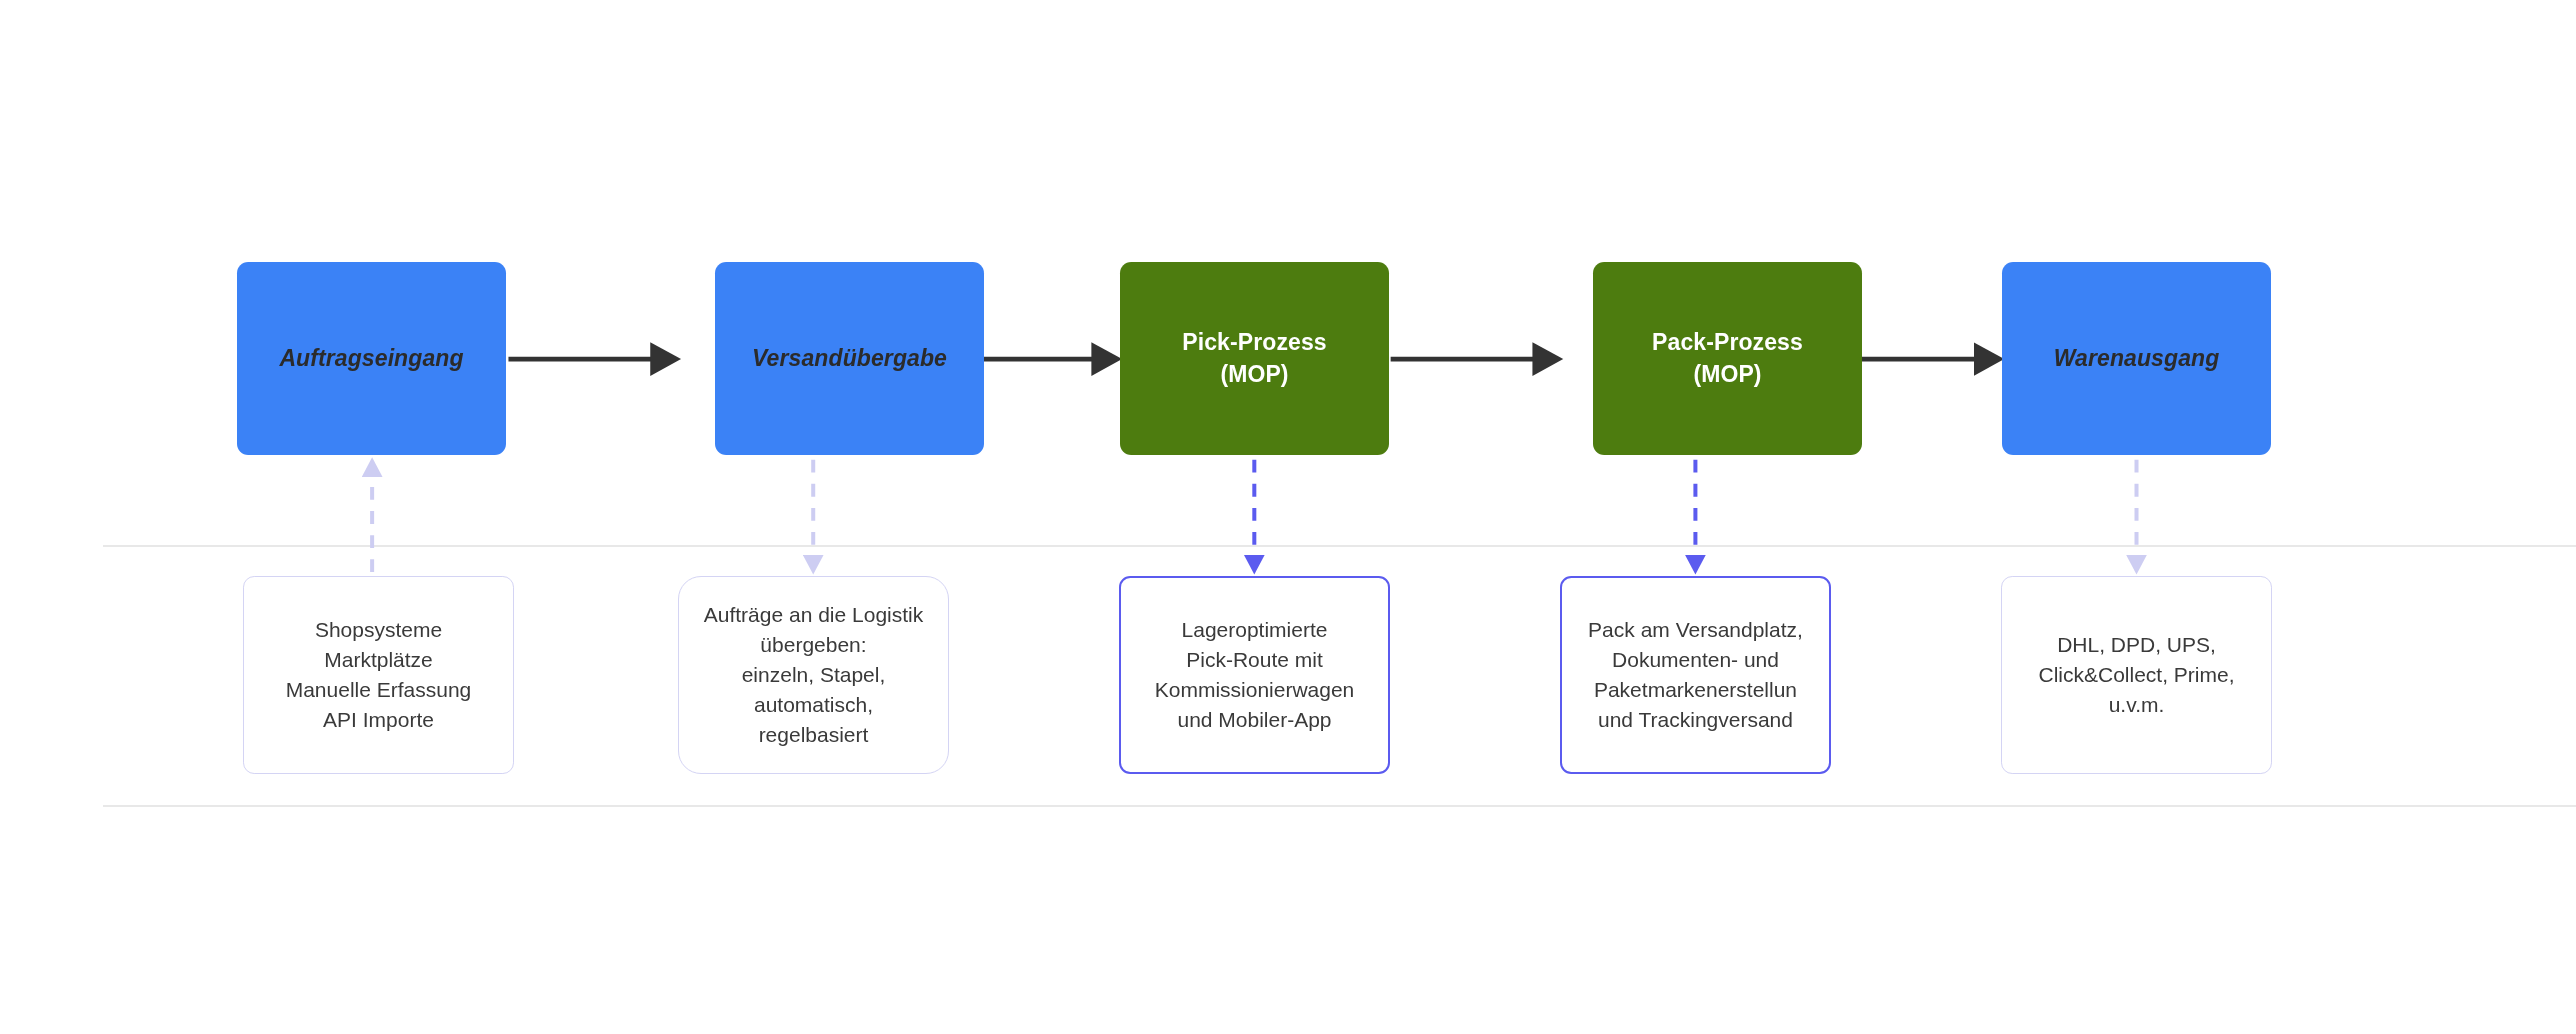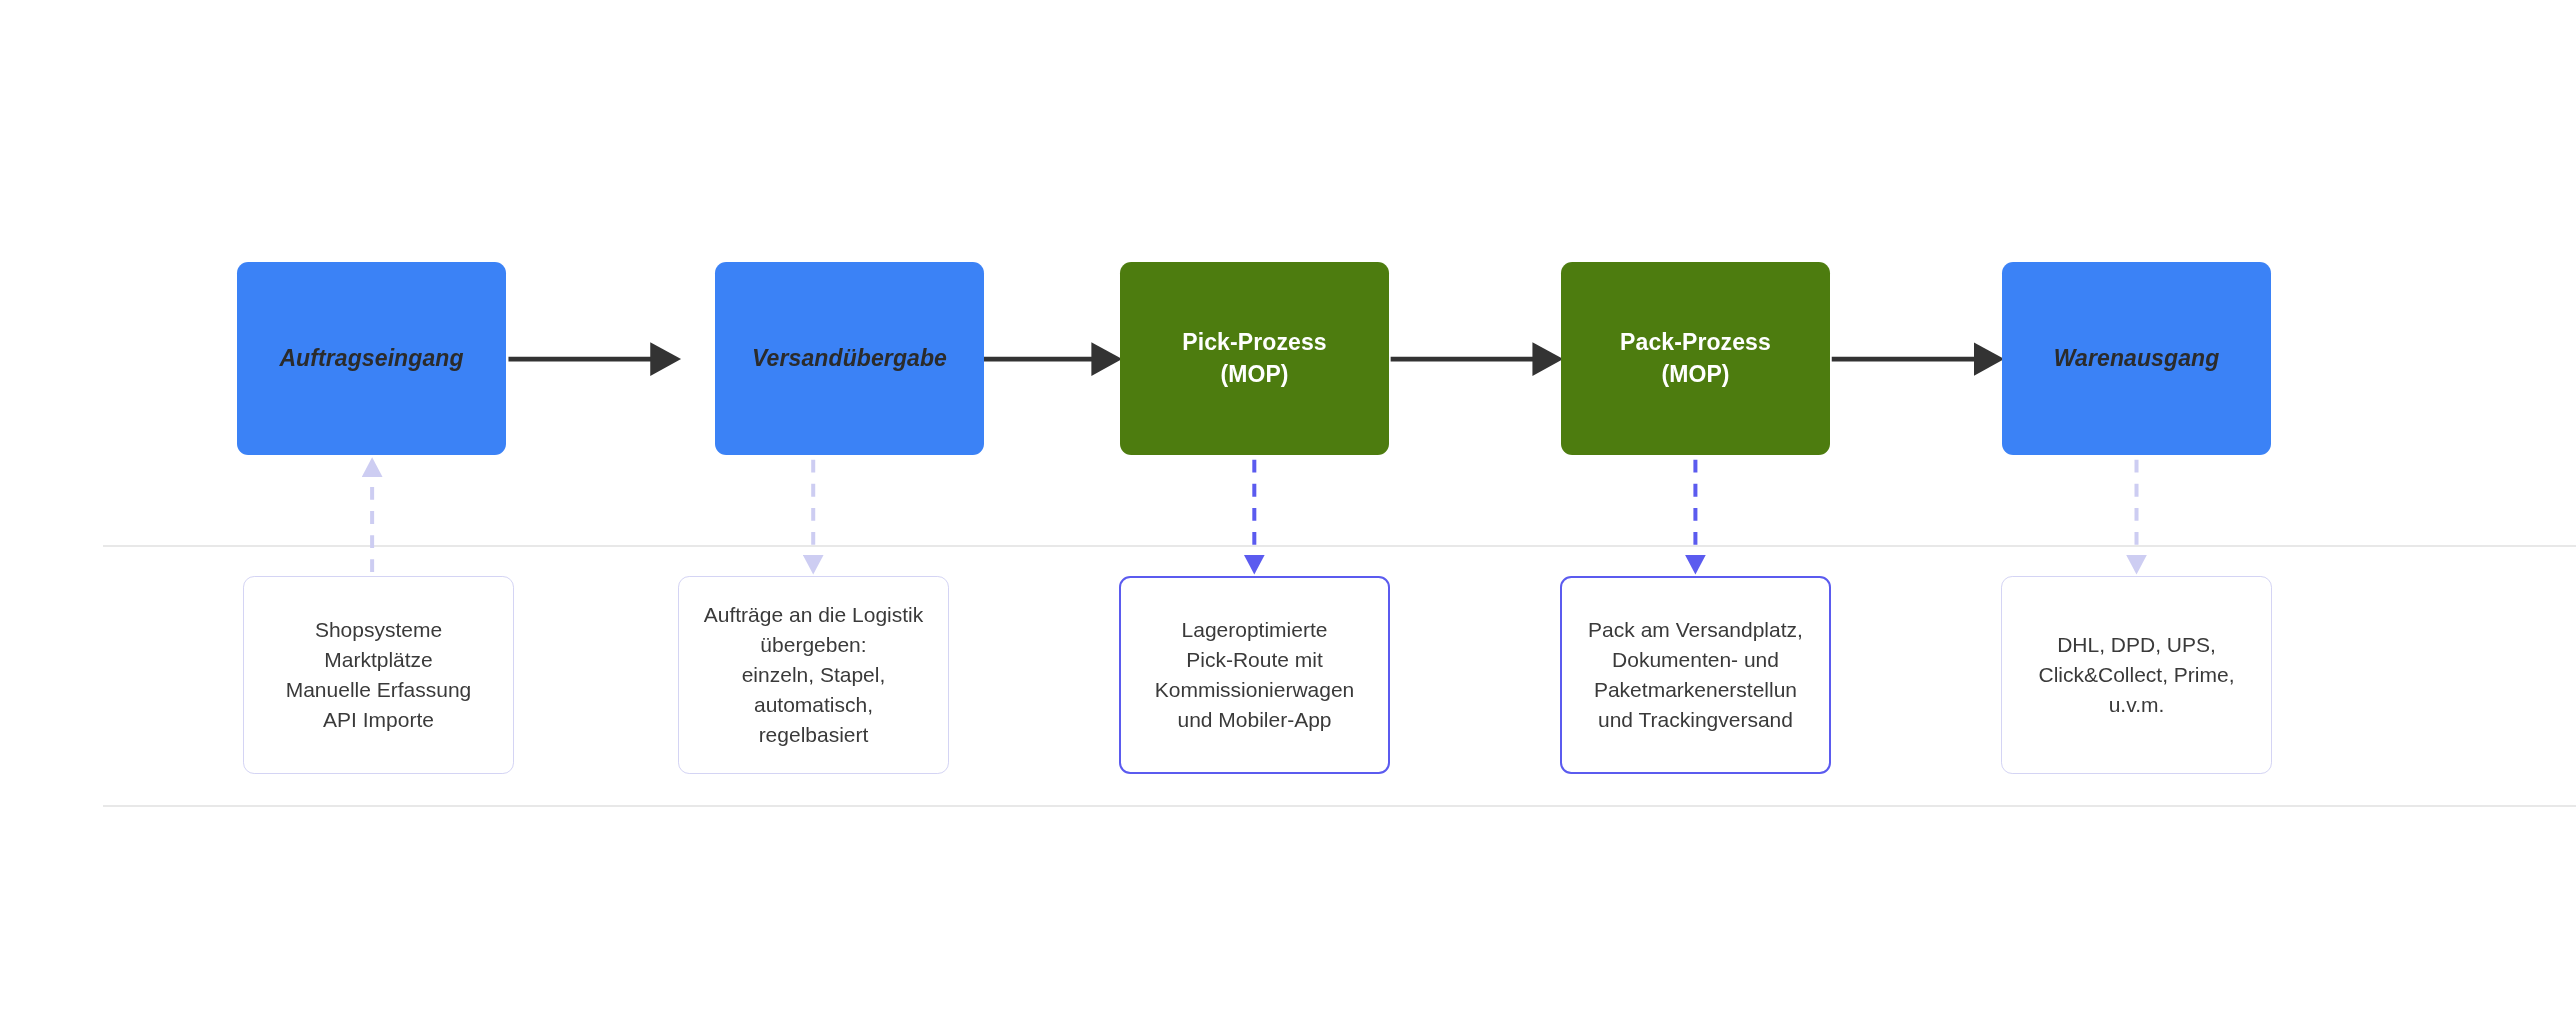--- a/index.html
+++ b/index.html
@@ -137,36 +137,36 @@
       <div class="process-box tone-light" style="left: 237px; width: 269px;">
         <span class="detail-text">Auftragseingang</span>
       </div>
       <div class="process-box tone-light" style="left: 678px; width: 269px; margin-left: 37px;">
         <span class="detail-text">Versandübergabe</span>
       </div>
       <div class="process-box tone-accent" style="left: 1120px; width: 269px;">
         <span class="detail-text">Pick-Prozess
 (MOP)</span>
       </div>
-      <div class="process-box tone-accent" style="left: 1561px; width: 269px; justify-content: center;">
+      <div class="process-box tone-accent" style="left: 1593px; width: 269px; justify-content: center;">
         <span class="detail-text">Pack-Prozess
 (MOP)</span>
       </div>
       <div class="process-box tone-light" style="left: 2002px; width: 269px;">
         <span class="detail-text">Warenausgang</span>
       </div>
     </div>
   <div id="detail-box-row">
       <div class="detail-box edge-soft" style="left: 243px; width: 271px;">
         <span class="detail-text">Shopsysteme
 Marktplätze
 Manuelle Erfassung
 API Importe</span>
       </div>
-      <div class="detail-box edge-soft" style="left: 678px; width: 271px;">
+      <div class="detail-box edge-soft" style="left: 678px; width: 271px; border-radius: 23px;">
         <span class="detail-text">Aufträge an die Logistik
 übergeben:
 einzeln, Stapel,
 automatisch,
 regelbasiert</span>
       </div>
       <div class="detail-box edge-strong" style="left: 1119px; width: 271px; text-align: center;">
         <span class="detail-text">Lageroptimierte
 Pick-Route mit
 Kommissionierwagen

